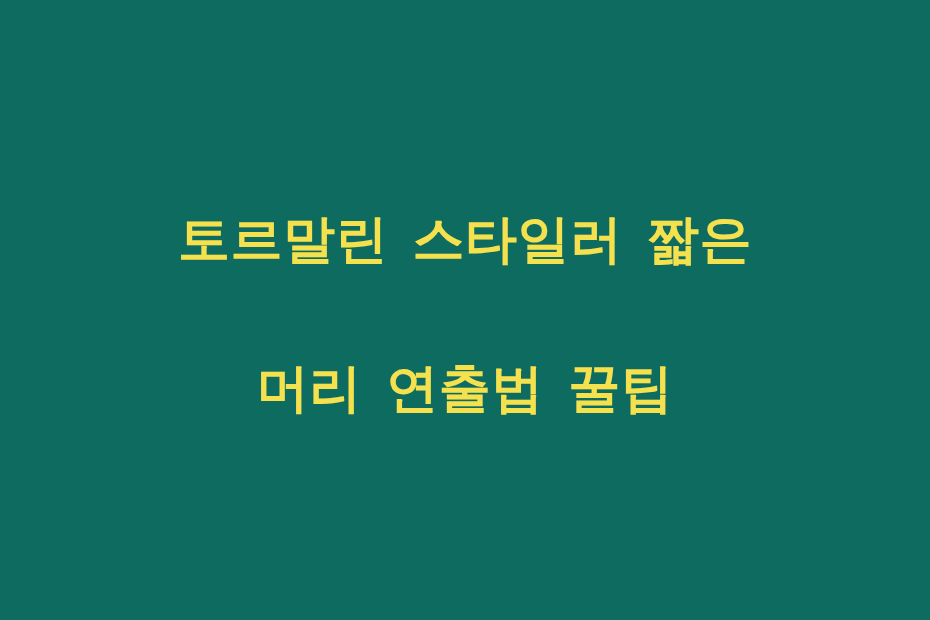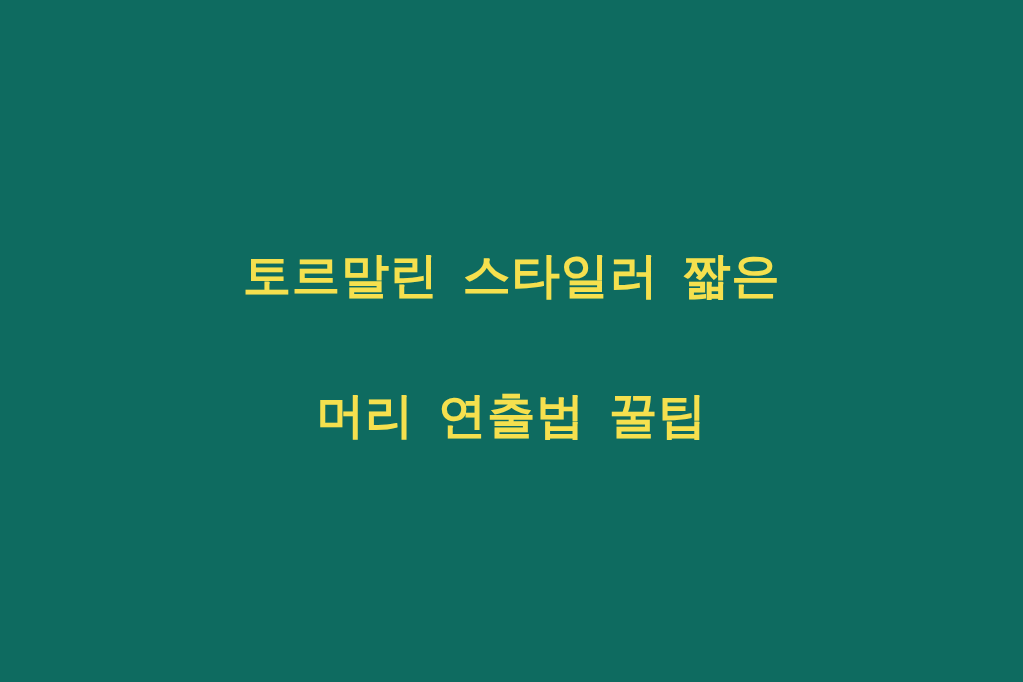--- a/index.html
+++ b/index.html
@@ -38,21 +38,21 @@
     transform: translateY(5px);
   }
 
   .headline {
     margin: 0;
     padding: 0;
     text-align: center;
     color: #f5e04e;
     font-family: "DejaVu Sans", "Liberation Sans", sans-serif;
     font-weight: 700;
-    font-size: 44px;
+    font-size: 52px;
     line-height: 1.28;
     letter-spacing: 0.5px;
     word-spacing: 6px;
     white-space: pre-line;
     text-rendering: geometricPrecision;
     -webkit-font-smoothing: antialiased;
   }
 
   .headline-line {
     display: block;

